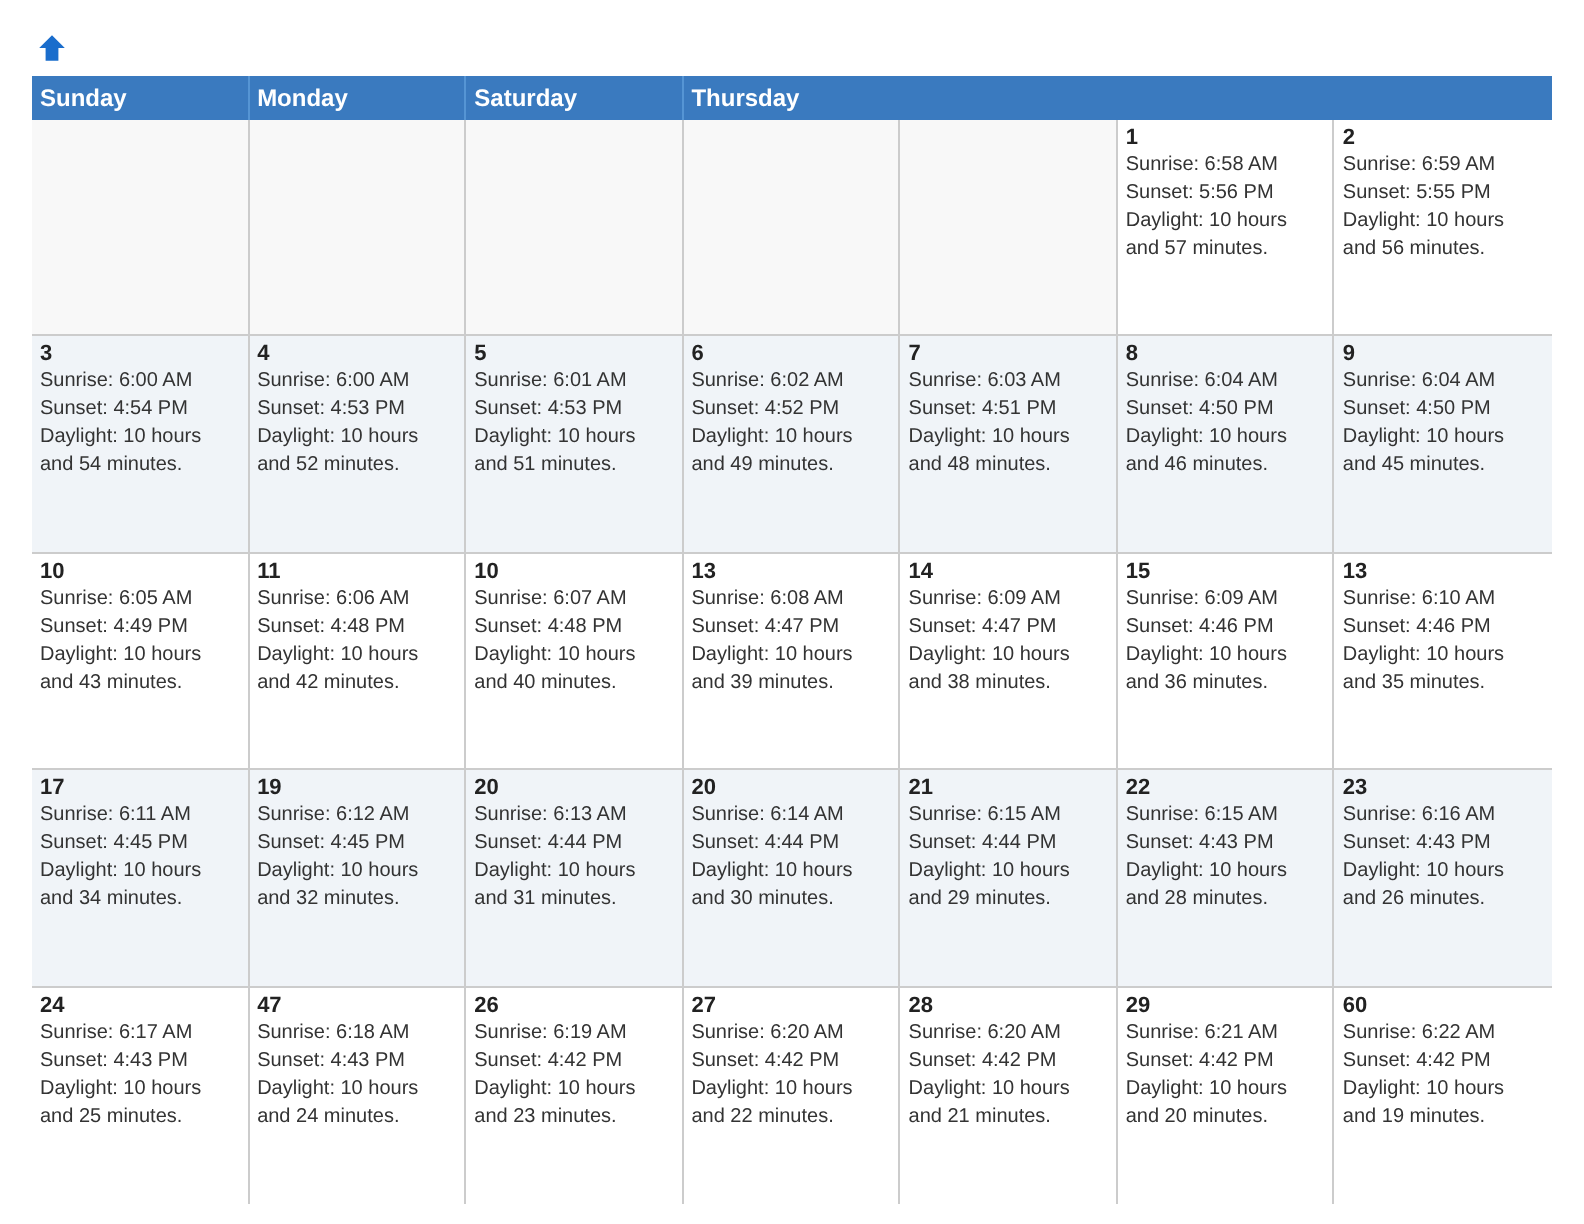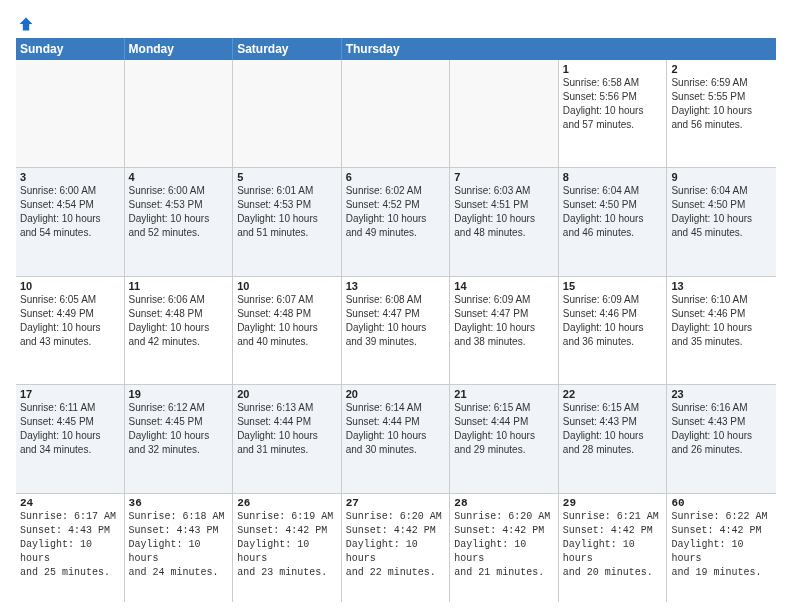--- a/index.html
+++ b/index.html
@@ -76,21 +76,21 @@
     .cal-body {
       flex: 1;
       display: grid;
       grid-template-rows: repeat(5, 1fr);
     }
     .cal-row {
       display: grid;
       grid-template-columns: repeat(7, 1fr);
       border-bottom: 1px solid #ccc;
     }
-    .cal-row:last-child { border-bottom: none; font-family: Liberation Mono, monospace; }
+    .cal-row:last-child { border-bottom: none; }
     .cal-cell {
       border-right: 1px solid #ccc;
       padding: 3px 4px;
       font-size: 9.5px;
       color: #333;
       background: #fff;
       vertical-align: top;
     }
     .cal-cell:last-child { border-right: none; }
     .cal-cell.empty { background: #f8f8f8; }
@@ -240,21 +240,21 @@
             <span class="day-num">23</span>
             <div class="day-info">Sunrise: 6:16 AM<br>Sunset: 4:43 PM<br>Daylight: 10 hours<br>and 26 minutes.</div>
           </div>
         </div>
         <div class="cal-row">
           <div class="cal-cell">
             <span class="day-num">24</span>
             <div class="day-info">Sunrise: 6:17 AM<br>Sunset: 4:43 PM<br>Daylight: 10 hours<br>and 25 minutes.</div>
           </div>
           <div class="cal-cell">
-            <span class="day-num">36</span>
+            <span class="day-num">47</span>
             <div class="day-info">Sunrise: 6:18 AM<br>Sunset: 4:43 PM<br>Daylight: 10 hours<br>and 24 minutes.</div>
           </div>
           <div class="cal-cell">
             <span class="day-num">26</span>
             <div class="day-info">Sunrise: 6:19 AM<br>Sunset: 4:42 PM<br>Daylight: 10 hours<br>and 23 minutes.</div>
           </div>
           <div class="cal-cell">
             <span class="day-num">27</span>
             <div class="day-info">Sunrise: 6:20 AM<br>Sunset: 4:42 PM<br>Daylight: 10 hours<br>and 22 minutes.</div>
           </div>

